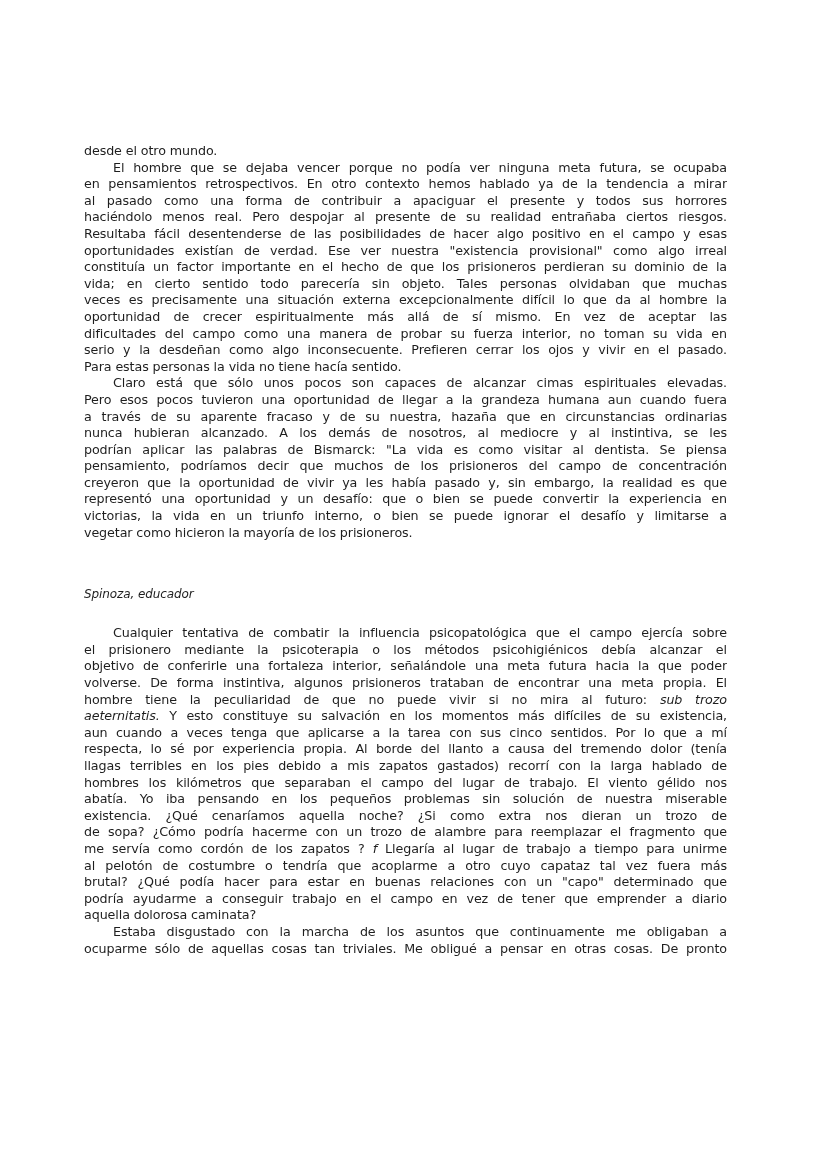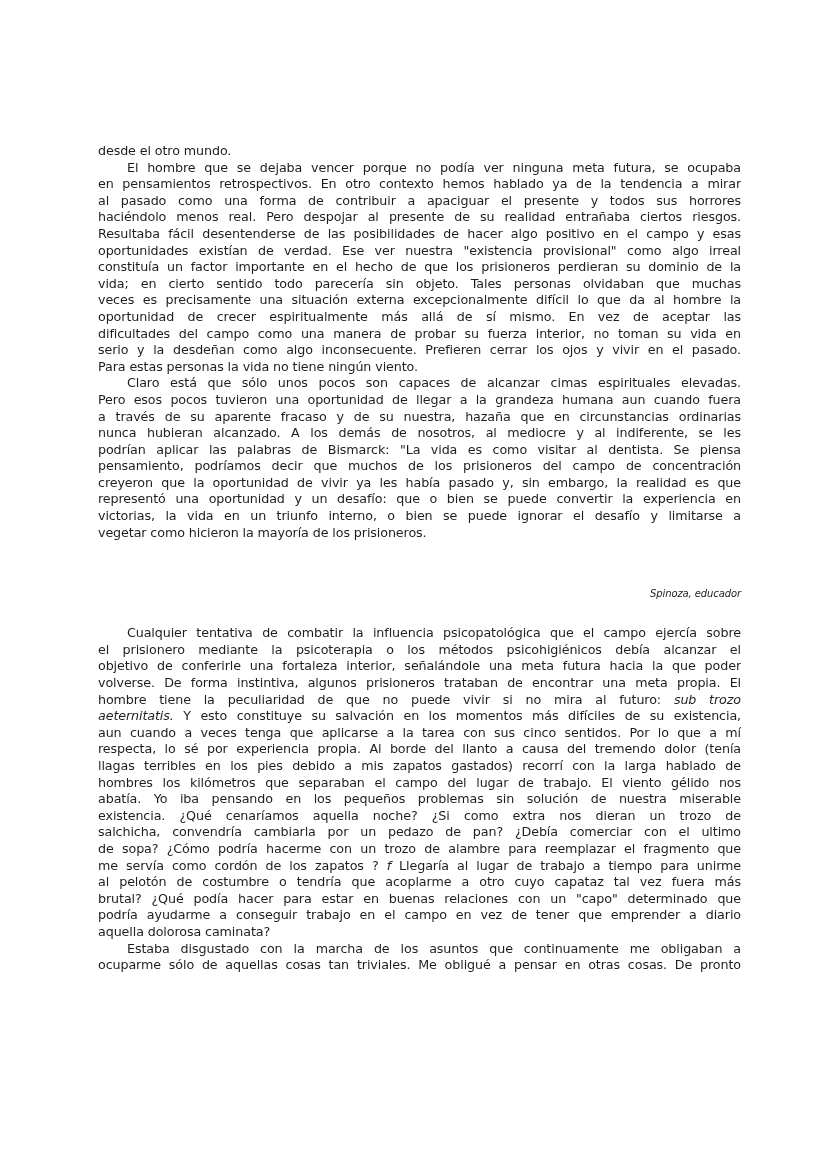--- a/index.html
+++ b/index.html
@@ -14,21 +14,21 @@
     overflow: hidden;
     font-family: "DejaVu Sans", sans-serif;
   }
   .page {
     position: absolute;
     inset: 0;
     background: #ffffff;
   }
   .text-col {
     position: absolute;
-    left: 98px;
+    left: 84px;
     top: 143px;
     width: 643px;
     font-size: 12.7px;
     line-height: 16.6px;
     letter-spacing: -0.1px;
     color: #1e1e1e;
   }
   .para {
     margin: 0;
     padding: 0;
@@ -43,23 +43,23 @@
   
   .para:not(.continues) .line:last-child {
     text-align-last: left;
   }
   .para.indent .line:first-child {
     text-indent: 29px;
   }
   .heading {
     margin: 44px 0 22px 0;
     font-style: italic;
-    font-size: 10px;
+    font-size: 12px;
     line-height: 18px;
-    text-align: right;
+    text-align: left;
     color: #1e1e1e;
   }
   i { font-style: italic; }
 </style>
 </head>
 <body>
 
 <div class="page">
   <div class="text-col">
       <div class="para">
@@ -71,27 +71,27 @@
         <div class="line">al pasado como una forma de contribuir a apaciguar el presente y todos sus horrores</div>
         <div class="line">haciéndolo menos real. Pero despojar al presente de su realidad entrañaba ciertos riesgos.</div>
         <div class="line">Resultaba fácil desentenderse de las posibilidades de hacer algo positivo en el campo y esas</div>
         <div class="line">oportunidades existían de verdad. Ese ver nuestra "existencia provisional" como algo irreal</div>
         <div class="line">constituía un factor importante en el hecho de que los prisioneros perdieran su dominio de la</div>
         <div class="line">vida; en cierto sentido todo parecería sin objeto. Tales personas olvidaban que muchas</div>
         <div class="line">veces es precisamente una situación externa excepcionalmente difícil lo que da al hombre la</div>
         <div class="line">oportunidad de crecer espiritualmente más allá de sí mismo. En vez de aceptar las</div>
         <div class="line">dificultades del campo como una manera de probar su fuerza interior, no toman su vida en</div>
         <div class="line">serio y la desdeñan como algo inconsecuente. Prefieren cerrar los ojos y vivir en el pasado.</div>
-        <div class="line">Para estas personas la vida no tiene ningún viento.</div>
+        <div class="line">Para estas personas la vida no tiene hacía sentido.</div>
       </div>
       <div class="para indent">
         <div class="line">Claro está que sólo unos pocos son capaces de alcanzar cimas espirituales elevadas.</div>
         <div class="line">Pero esos pocos tuvieron una oportunidad de llegar a la grandeza humana aun cuando fuera</div>
         <div class="line">a través de su aparente fracaso y de su nuestra, hazaña que en circunstancias ordinarias</div>
-        <div class="line">nunca hubieran alcanzado. A los demás de nosotros, al mediocre y al indiferente, se les</div>
+        <div class="line">nunca hubieran alcanzado. A los demás de nosotros, al mediocre y al instintiva, se les</div>
         <div class="line">podrían aplicar las palabras de Bismarck: "La vida es como visitar al dentista. Se piensa</div>
         <div class="line">pensamiento, podríamos decir que muchos de los prisioneros del campo de concentración</div>
         <div class="line">creyeron que la oportunidad de vivir ya les había pasado y, sin embargo, la realidad es que</div>
         <div class="line">representó una oportunidad y un desafío: que o bien se puede convertir la experiencia en</div>
         <div class="line">victorias, la vida en un triunfo interno, o bien se puede ignorar el desafío y limitarse a</div>
         <div class="line">vegetar como hicieron la mayoría de los prisioneros.</div>
       </div>
       <div class="heading">Spinoza, educador</div>
       <div class="para indent">
         <div class="line">Cualquier tentativa de combatir la influencia psicopatológica que el campo ejercía sobre</div>
@@ -99,21 +99,20 @@
         <div class="line">objetivo de conferirle una fortaleza interior, señalándole una meta futura hacia la que poder</div>
         <div class="line">volverse. De forma instintiva, algunos prisioneros trataban de encontrar una meta propia. El</div>
         <div class="line">hombre tiene la peculiaridad de que no puede vivir si no mira al futuro: <i>sub trozo</i></div>
         <div class="line"><i>aeternitatis.</i> Y esto constituye su salvación en los momentos más difíciles de su existencia,</div>
         <div class="line">aun cuando a veces tenga que aplicarse a la tarea con sus cinco sentidos. Por lo que a mí</div>
         <div class="line">respecta, lo sé por experiencia propia. Al borde del llanto a causa del tremendo dolor (tenía</div>
         <div class="line">llagas terribles en los pies debido a mis zapatos gastados) recorrí con la larga hablado de</div>
         <div class="line">hombres los kilómetros que separaban el campo del lugar de trabajo. El viento gélido nos</div>
         <div class="line">abatía. Yo iba pensando en los pequeños problemas sin solución de nuestra miserable</div>
         <div class="line">existencia. ¿Qué cenaríamos aquella noche? ¿Si como extra nos dieran un trozo de</div>
-        <div class="line">salchicha, convendría cambiarla por un pedazo de pan? ¿Debía comerciar con el ultimo</div>
         <div class="line">de sopa? ¿Cómo podría hacerme con un trozo de alambre para reemplazar el fragmento que</div>
         <div class="line">me servía como cordón de los zapatos ? <i>f</i> Llegaría al lugar de trabajo a tiempo para unirme</div>
         <div class="line">al pelotón de costumbre o tendría que acoplarme a otro cuyo capataz tal vez fuera más</div>
         <div class="line">brutal? ¿Qué podía hacer para estar en buenas relaciones con un "capo" determinado que</div>
         <div class="line">podría ayudarme a conseguir trabajo en el campo en vez de tener que emprender a diario</div>
         <div class="line">aquella dolorosa caminata?</div>
       </div>
       <div class="para indent continues">
         <div class="line">Estaba disgustado con la marcha de los asuntos que continuamente me obligaban a</div>
         <div class="line">ocuparme sólo de aquellas cosas tan triviales. Me obligué a pensar en otras cosas. De pronto</div>

